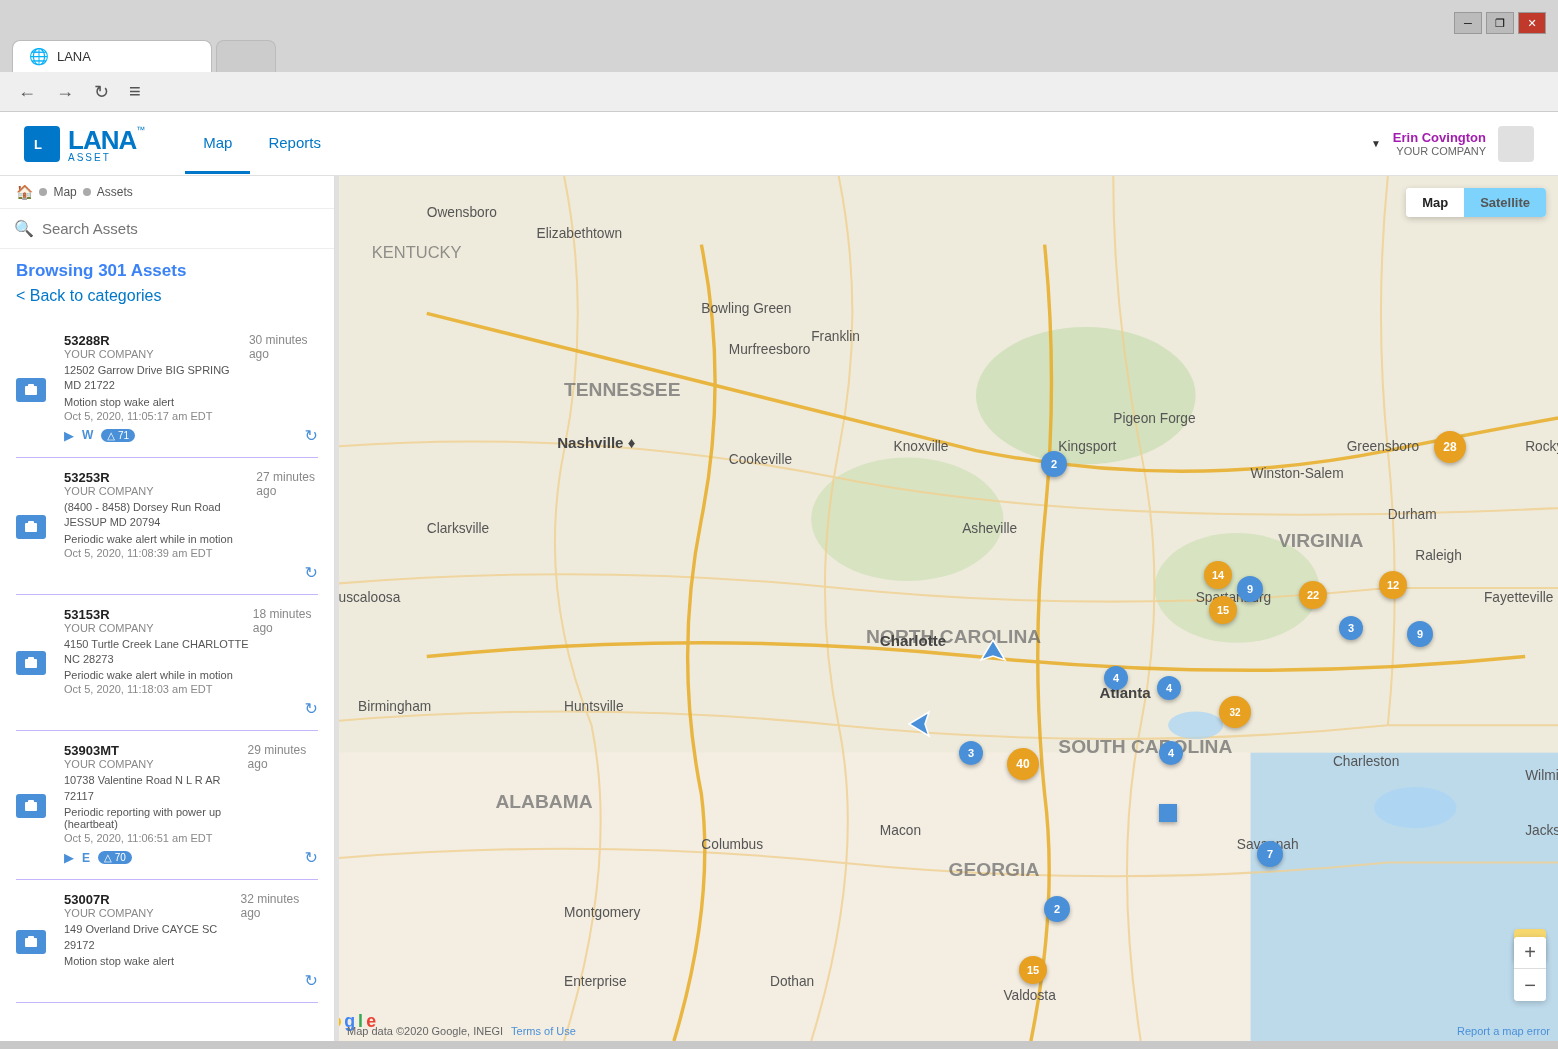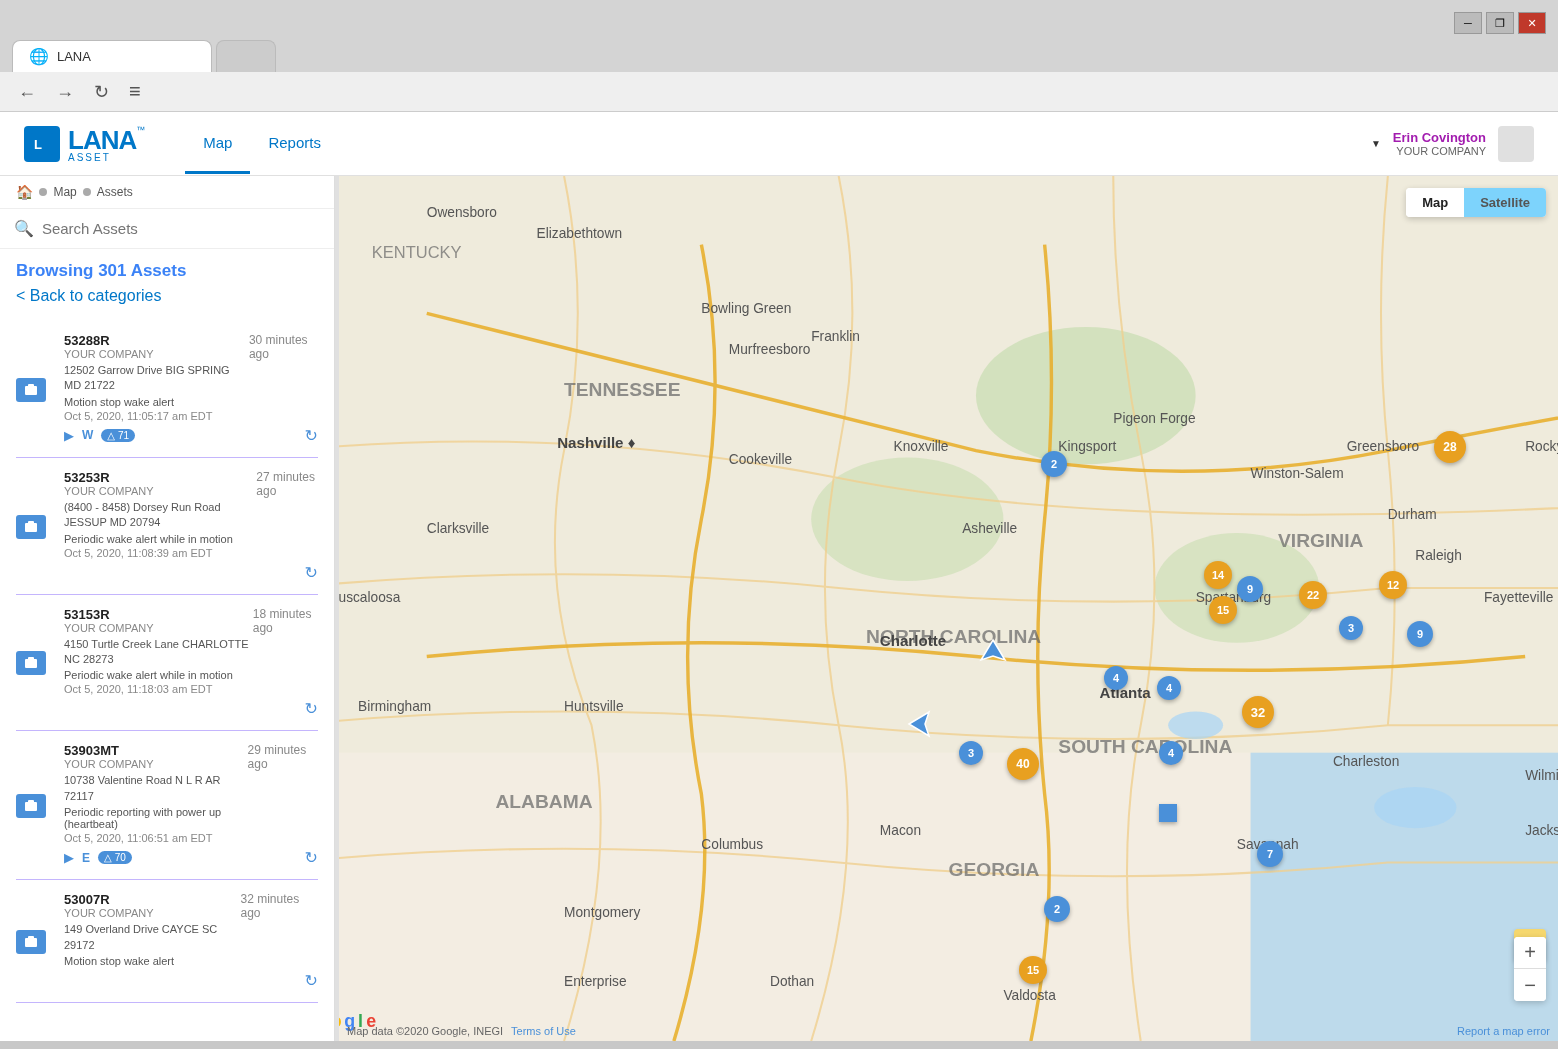--- a/index.html
+++ b/index.html
@@ -768,21 +768,21 @@
       <div class="map-cluster cluster-orange" style="left:1040px;top:395px;width:28px;height:28px;font-size:11px;">12</div>
       
       <div class="map-cluster cluster-blue" style="left:1000px;top:440px;width:24px;height:24px;font-size:11px;">3</div>
       
       <div class="map-cluster cluster-blue" style="left:1068px;top:445px;width:26px;height:26px;font-size:11px;">9</div>
       
       <div class="map-cluster cluster-blue" style="left:765px;top:490px;width:24px;height:24px;font-size:11px;">4</div>
       
       <div class="map-cluster cluster-blue" style="left:818px;top:500px;width:24px;height:24px;font-size:11px;">4</div>
       
-      <div class="map-cluster cluster-orange" style="left:903px;top:520px;width:32px;height:32px;font-size:13px;">32</div>
+      <div class="map-cluster cluster-orange" style="left:880px;top:520px;width:32px;height:32px;font-size:10px;">32</div>
       
       <div class="map-cluster cluster-blue" style="left:620px;top:565px;width:24px;height:24px;font-size:11px;">3</div>
       
       <div class="map-cluster cluster-orange" style="left:668px;top:572px;width:32px;height:32px;font-size:12px;">40</div>
       
       <div class="map-cluster cluster-blue" style="left:820px;top:565px;width:24px;height:24px;font-size:11px;">4</div>
       
       <div class="map-cluster cluster-blue" style="left:918px;top:665px;width:26px;height:26px;font-size:11px;">7</div>
       
       <div class="map-cluster cluster-blue" style="left:705px;top:720px;width:26px;height:26px;font-size:11px;">2</div>

